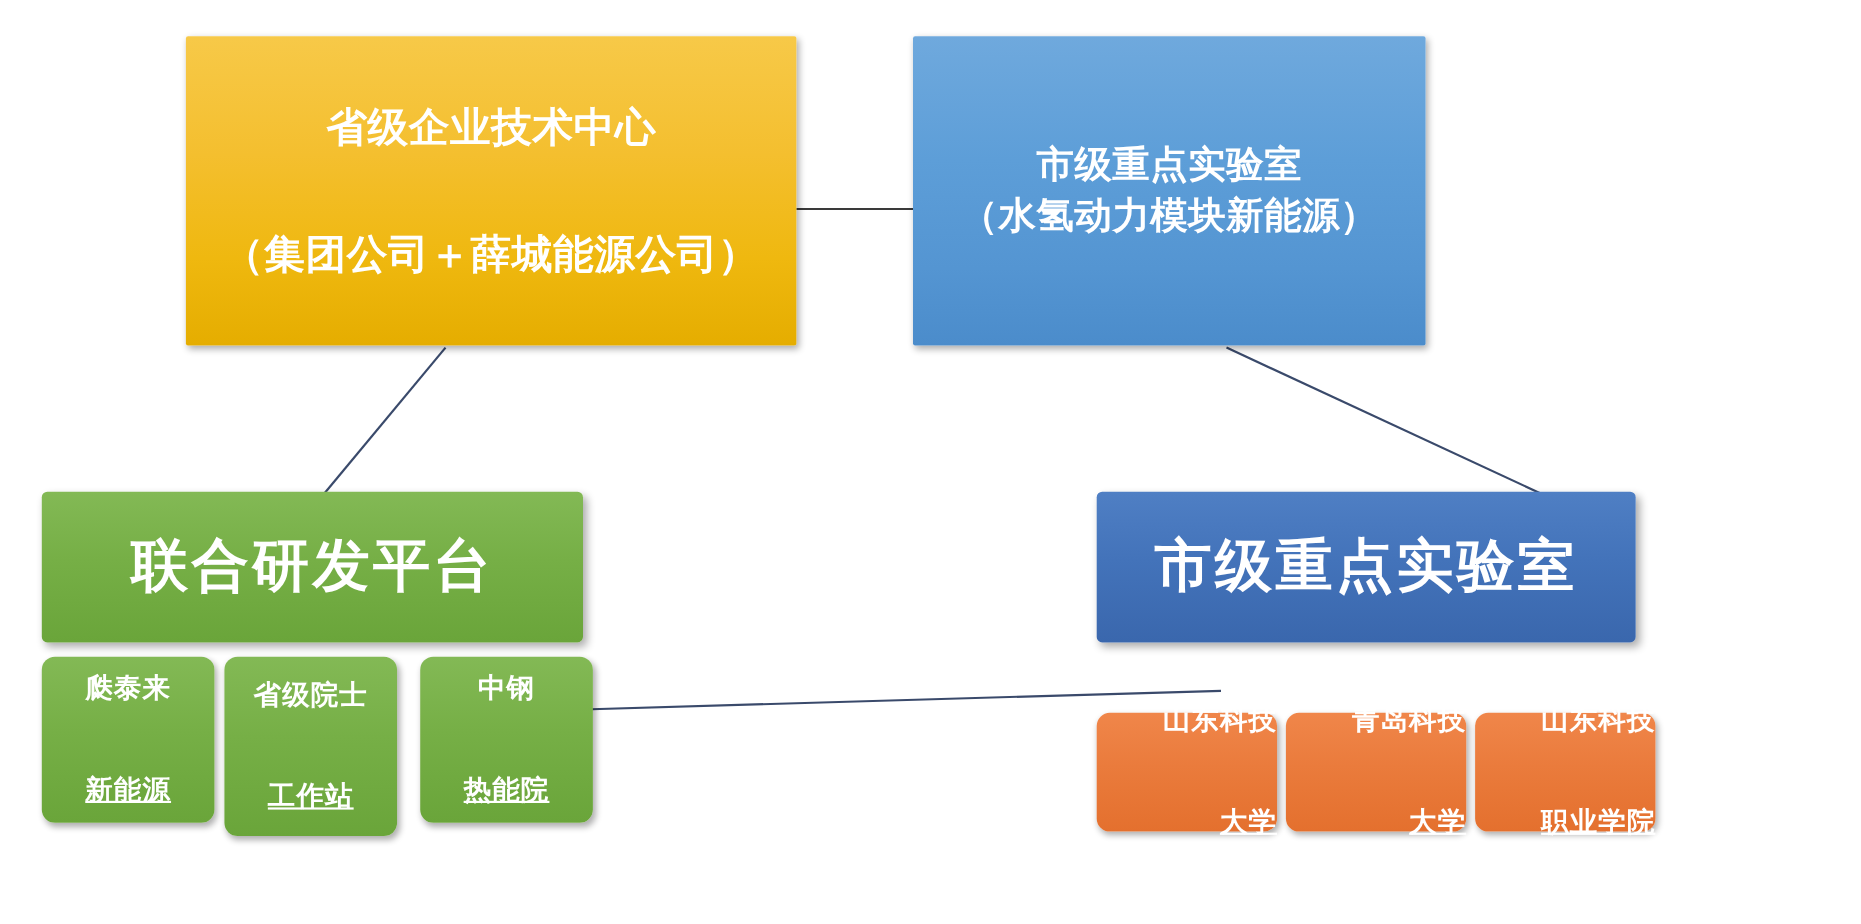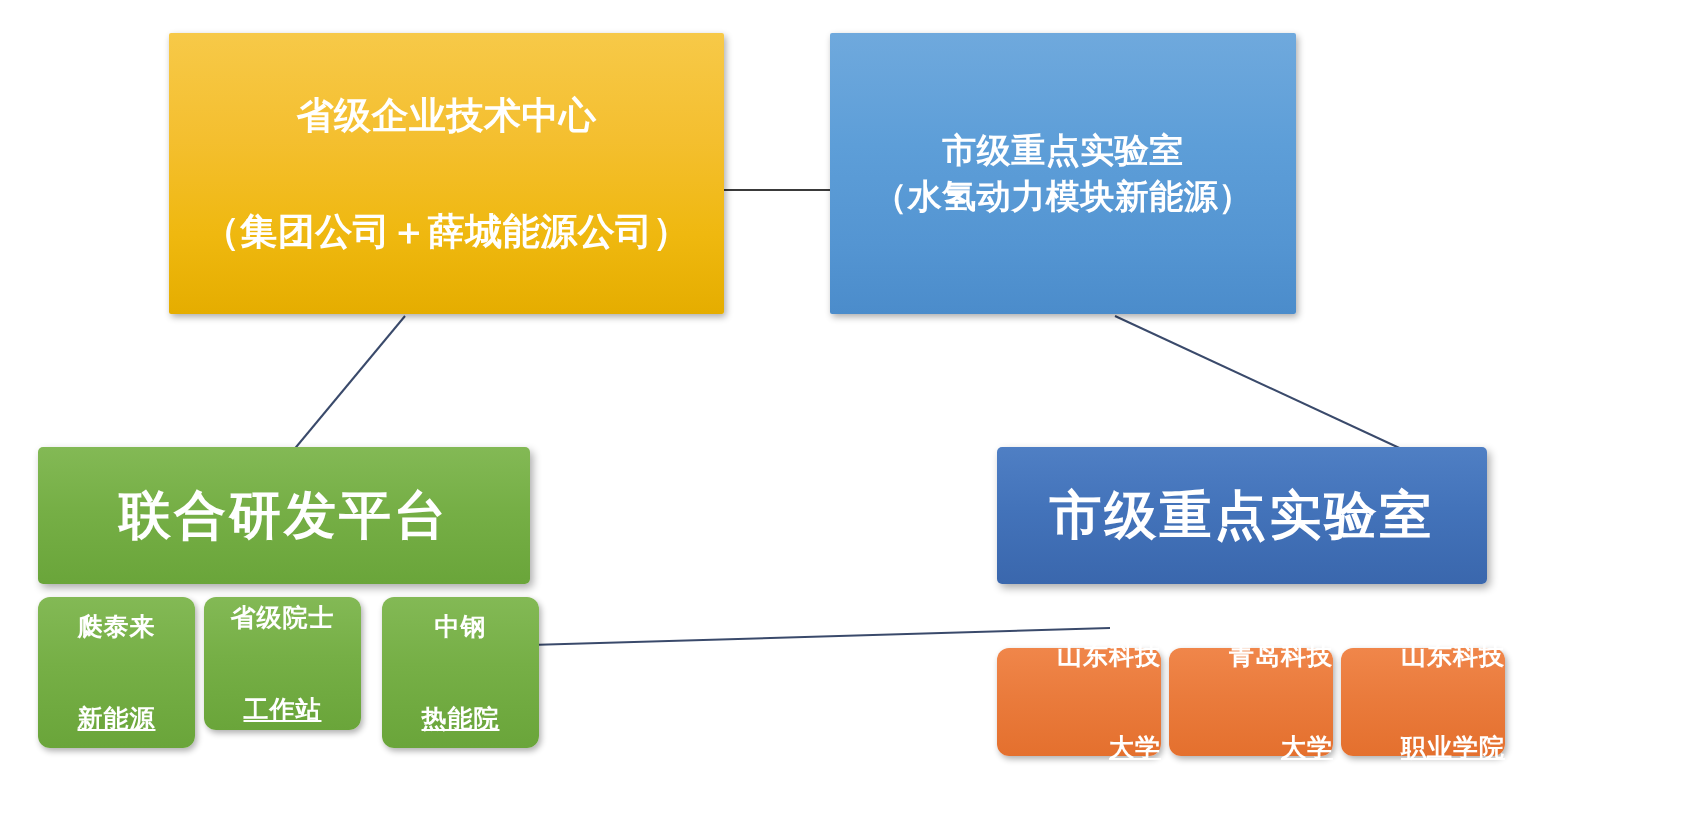--- a/index.html
+++ b/index.html
@@ -108,21 +108,21 @@
   }
   .child-green {
     background: linear-gradient(180deg, #83b955 0%, #76af46 45%, #6aa53a 100%);
   }
   .child-orange {
     background: linear-gradient(180deg, #f0864a 0%, #ea7b3c 45%, #e4702e 100%);
     align-items: flex-end;
   }
 
   .g1 { left: 38px;  top: 597px; width: 157px; height: 151px; }
-  .g2 { left: 204px; top: 597px; width: 157px; height: 133px; }
+  .g2 { left: 204px; top: 597px; width: 157px; height: 163px; }
   .g3 { left: 370px; top: 597px; width: 157px; height: 151px; margin-left: 12px; }
 
   .o1 { left: 997px;  top: 648px; width: 164px; height: 108px; }
   .o2 { left: 1169px; top: 648px; width: 164px; height: 108px; }
   .o3 { left: 1341px; top: 648px; width: 164px; height: 108px; }
 </style>
 </head>
 <body>
 
 <div id="canvas">

